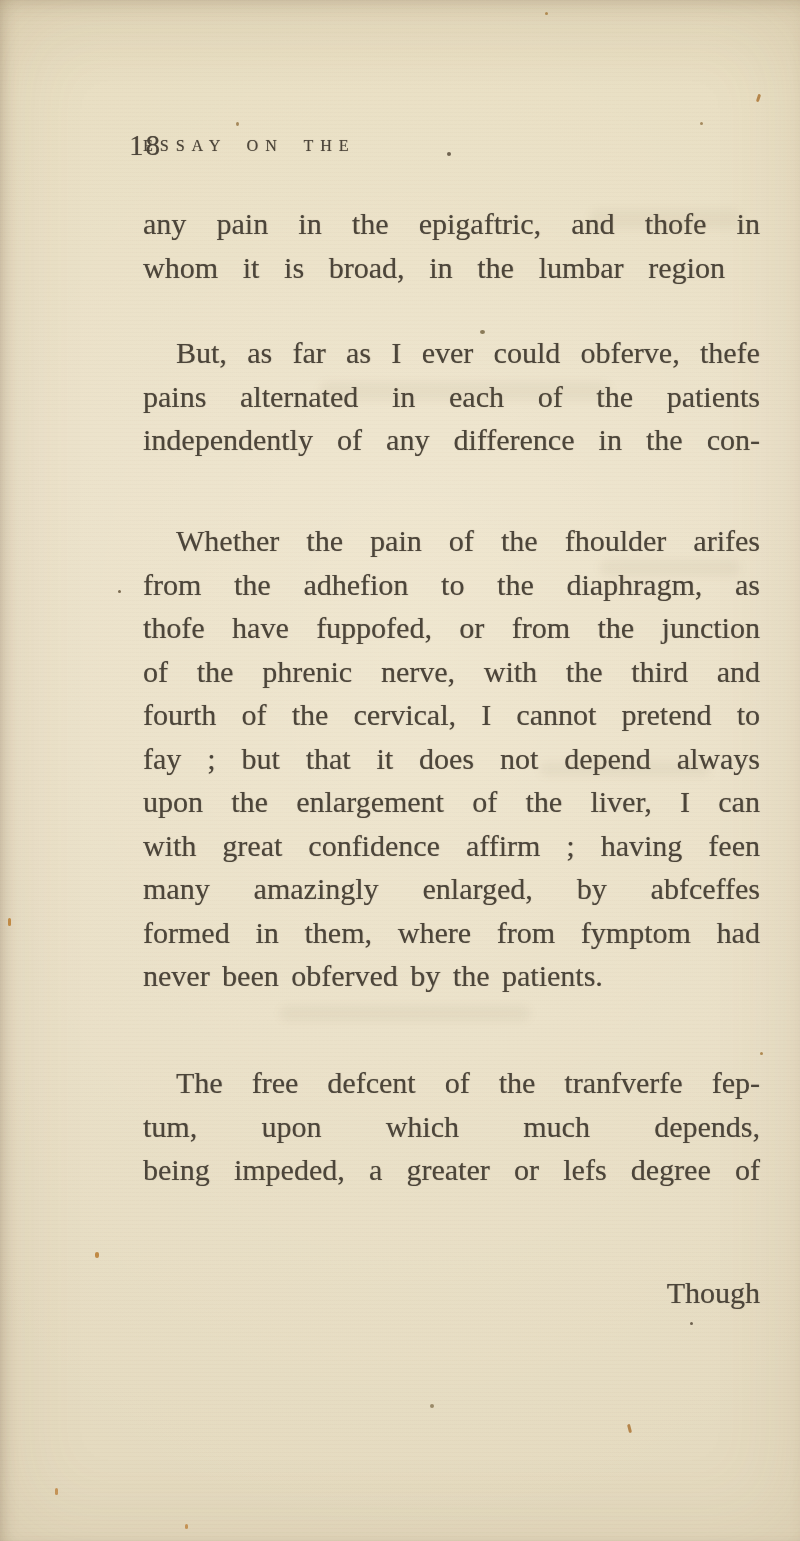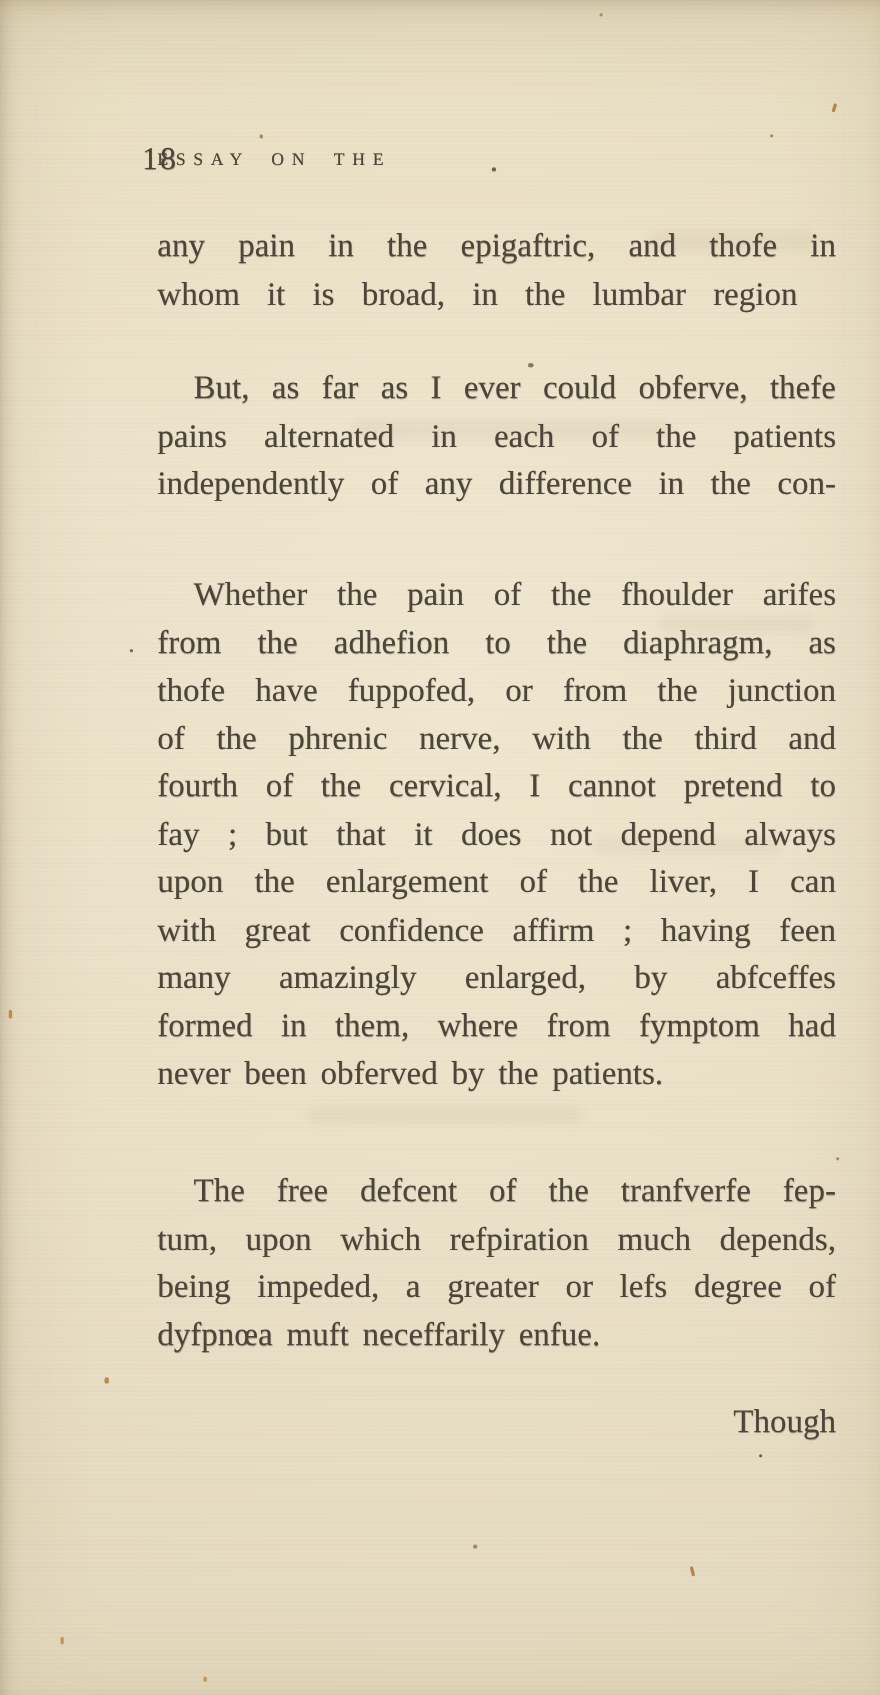--- a/index.html
+++ b/index.html
@@ -226,35 +226,33 @@
           <span>defcent</span>
           <span>of</span>
           <span>the</span>
           <span>tranfverfe</span>
           <span>fep-</span>
         </div>
         <div class="line just">
           <span>tum,</span>
           <span>upon</span>
           <span>which</span>
-          <span>refpiration</span>
           <span>much</span>
           <span>depends,</span>
         </div>
         <div class="line just">
           <span>being</span>
           <span>impeded,</span>
           <span>a</span>
           <span>greater</span>
           <span>or</span>
           <span>lefs</span>
           <span>degree</span>
           <span>of</span>
         </div>
-        <div class="line">dyfpnœa muft neceffarily enfue.</div>
       </div>
     </div>
 
   <div class="catchword">Though</div>
 
   <div class="ghost" style="left:590px;top:210px;width:150px;height:18px;"></div>
   <div class="ghost" style="left:320px;top:382px;width:290px;height:18px;"></div>
   <div class="ghost" style="left:600px;top:560px;width:140px;height:16px;"></div>
   <div class="ghost" style="left:280px;top:1006px;width:250px;height:15px;"></div>
   <div class="ghost" style="left:540px;top:762px;width:170px;height:14px;"></div>

